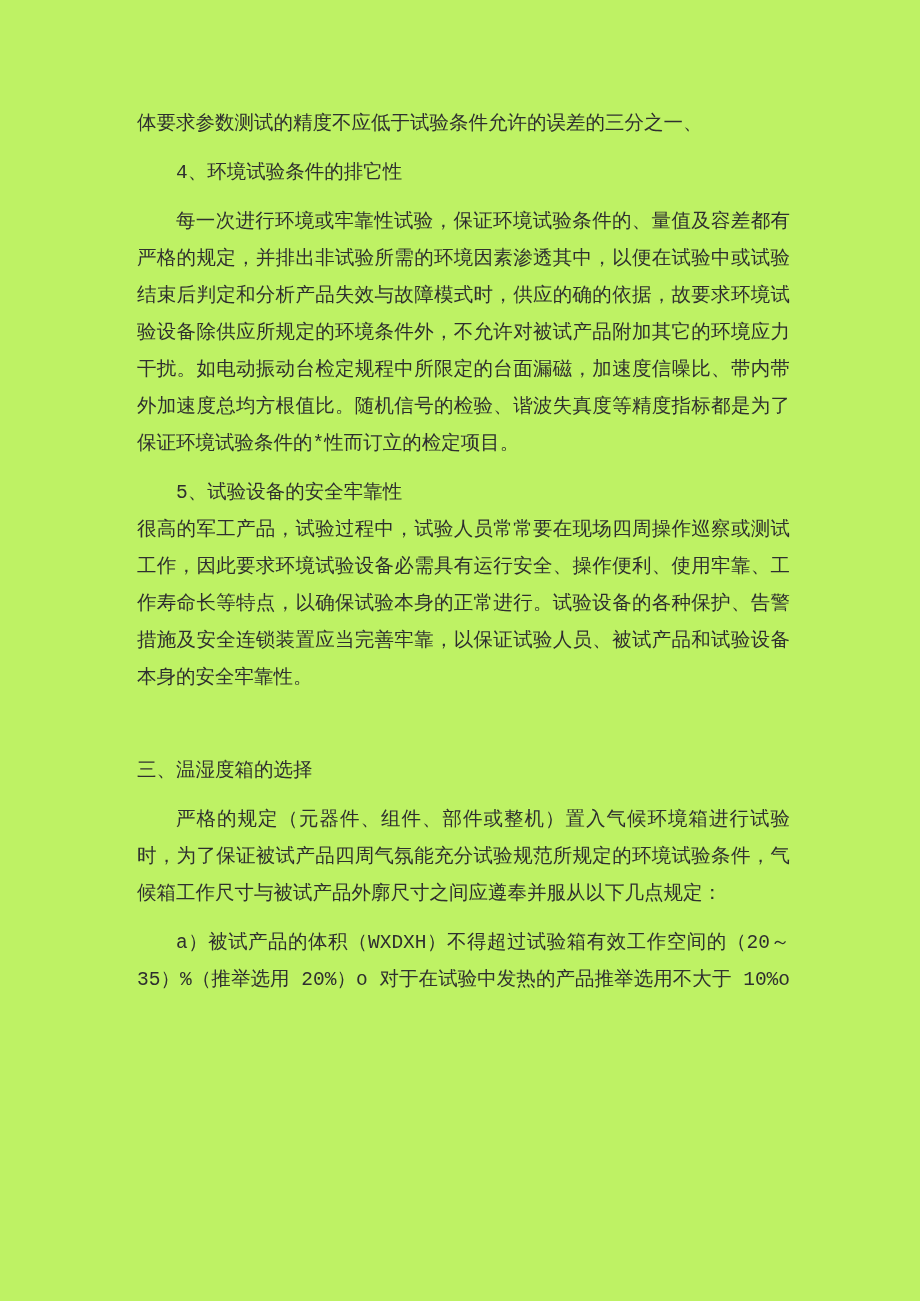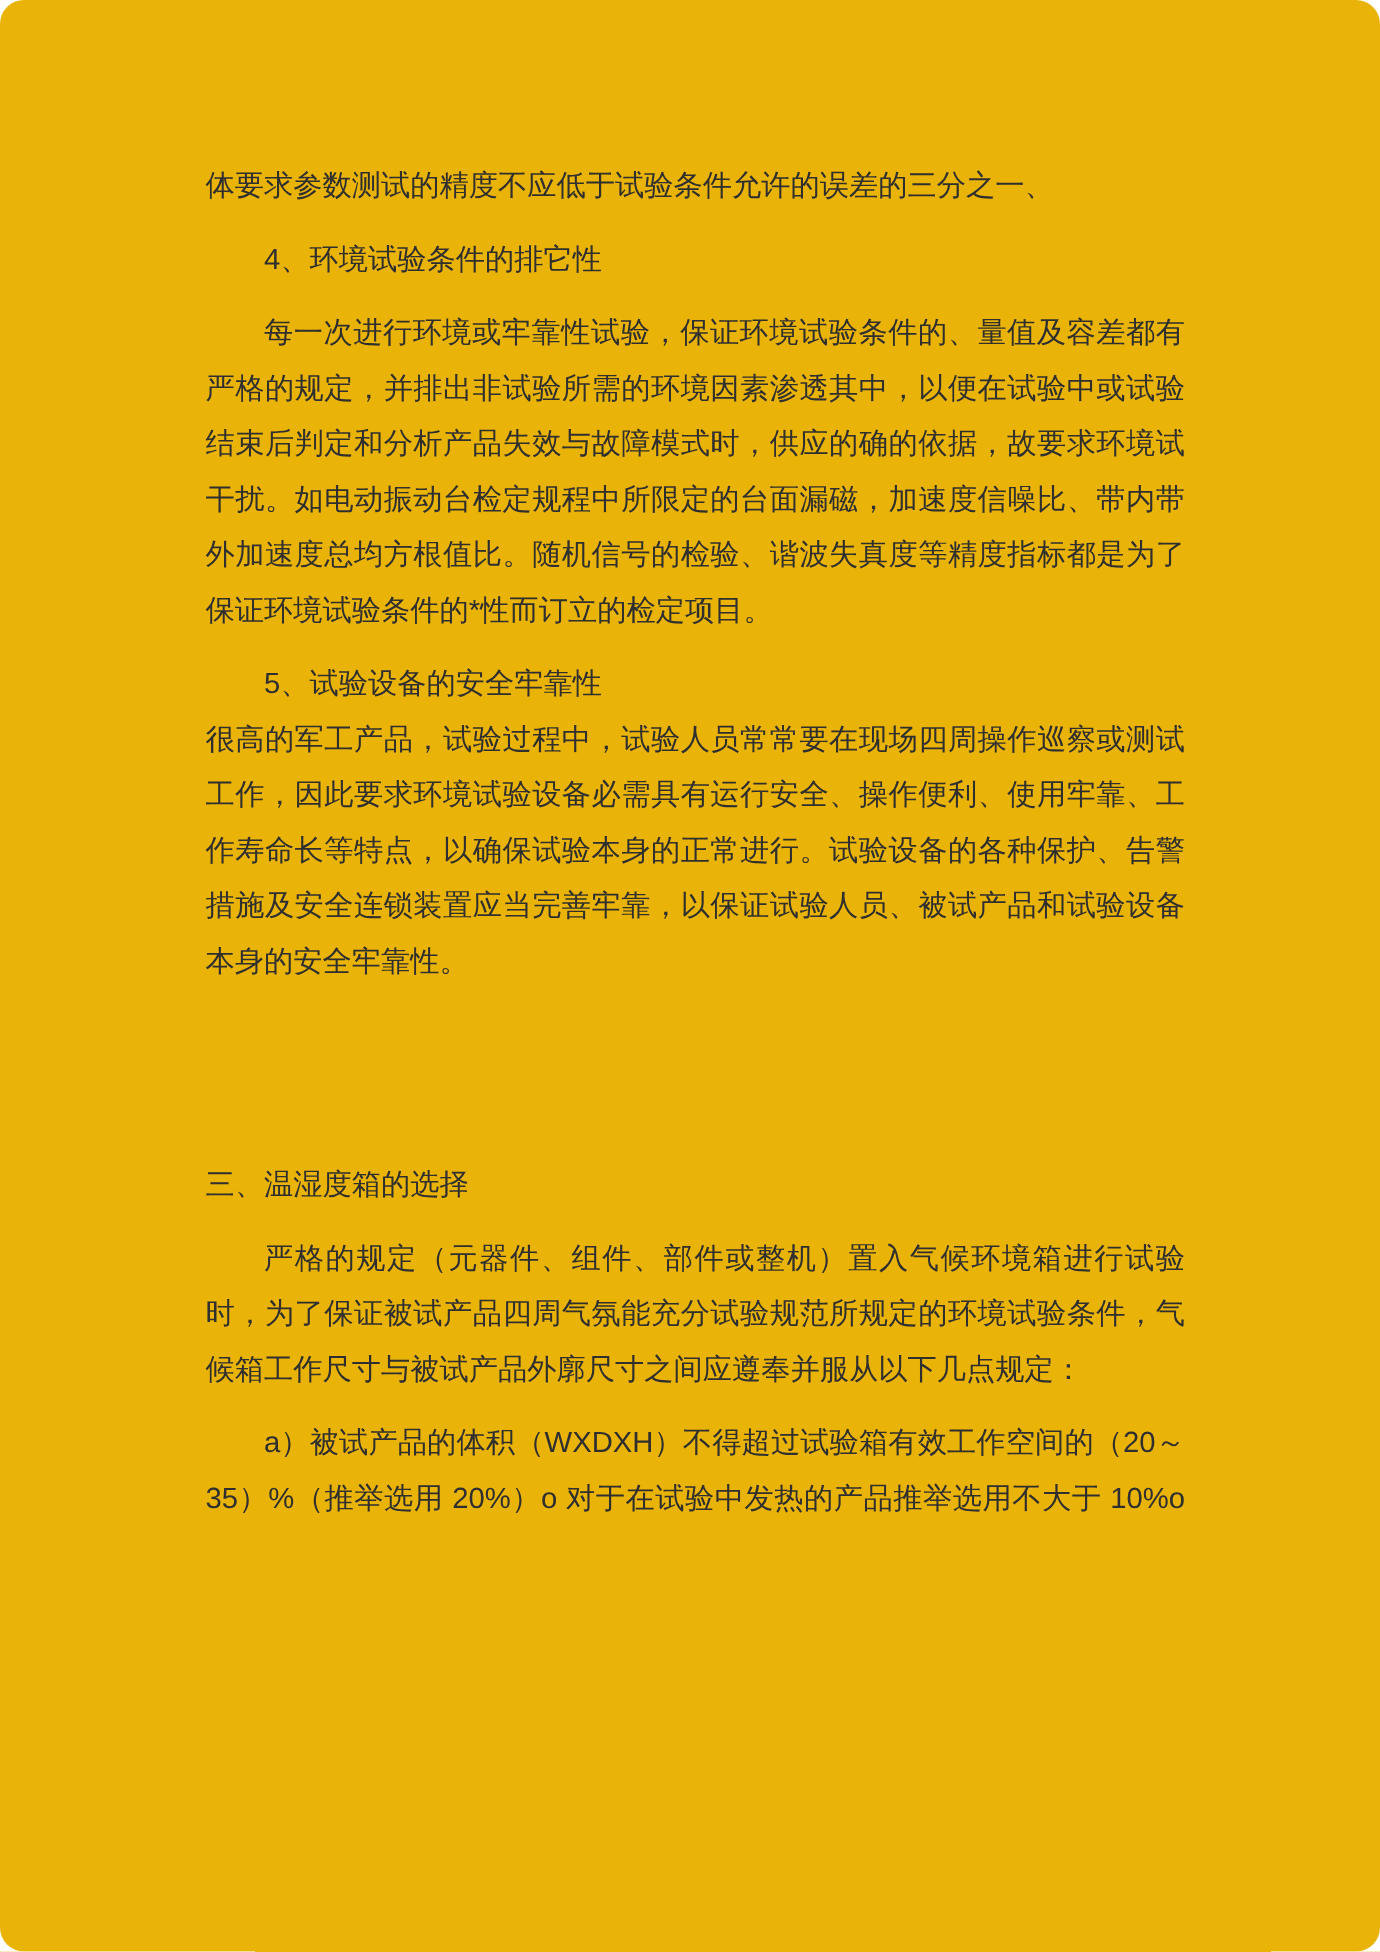--- a/index.html
+++ b/index.html
@@ -4,24 +4,23 @@
 <style>
   html, body {
     margin: 0;
     padding: 0;
     background: #ffffff;
   }
   .page {
     position: relative;
     width: 920px;
     height: 1301px;
-    background: #eab308;
+    background: #bef264;
     overflow: hidden;
-    font-family: Liberation Sans, sans-serif;
-    border-radius: 16px;
+    font-family: Liberation Mono, monospace;
   }
   .text-column {
     box-sizing: content-box;
     padding: 106px 130px 0 137px;
     width: 653px;
   }
   .ln {
     margin: 0;
     padding: 0;
     font-size: 19.5px;
@@ -37,37 +36,38 @@
   }
   .ln.natural {
     text-align: left;
     text-align-last: left;
   }
   .ln.indent {
     text-indent: 39px;
     margin-top: 12px;
   }
   .mt { margin-top: 14px; }
-  .mt-big { margin-top: 112px; }
+  .mt-big { margin-top: 56px; }
   .para { margin: 0; padding: 0; }
 </style>
 </head>
 <body>
 
 <div class="page">
   <div class="text-column">
 
     <p class="ln natural">体要求参数测试的精度不应低于试验条件允许的误差的三分之一、</p>
 
     <p class="ln natural indent mt">4、环境试验条件的排它性</p>
 
     <div class="para mt">
       <p class="ln indent">每一次进行环境或牢靠性试验，保证环境试验条件的、量值及容差都有</p>
       <p class="ln">严格的规定，并排出非试验所需的环境因素渗透其中，以便在试验中或试验</p>
       <p class="ln">结束后判定和分析产品失效与故障模式时，供应的确的依据，故要求环境试</p>
+      <p class="ln">验设备除供应所规定的环境条件外，不允许对被试产品附加其它的环境应力</p>
       <p class="ln">干扰。如电动振动台检定规程中所限定的台面漏磁，加速度信噪比、带内带</p>
       <p class="ln">外加速度总均方根值比。随机信号的检验、谐波失真度等精度指标都是为了</p>
       <p class="ln natural">保证环境试验条件的*性而订立的检定项目。</p>
     </div>
 
     <p class="ln natural indent mt">5、试验设备的安全牢靠性</p>
 
     <div class="para mt">
       <p class="ln">很高的军工产品，试验过程中，试验人员常常要在现场四周操作巡察或测试</p>
       <p class="ln">工作，因此要求环境试验设备必需具有运行安全、操作便利、使用牢靠、工</p>

